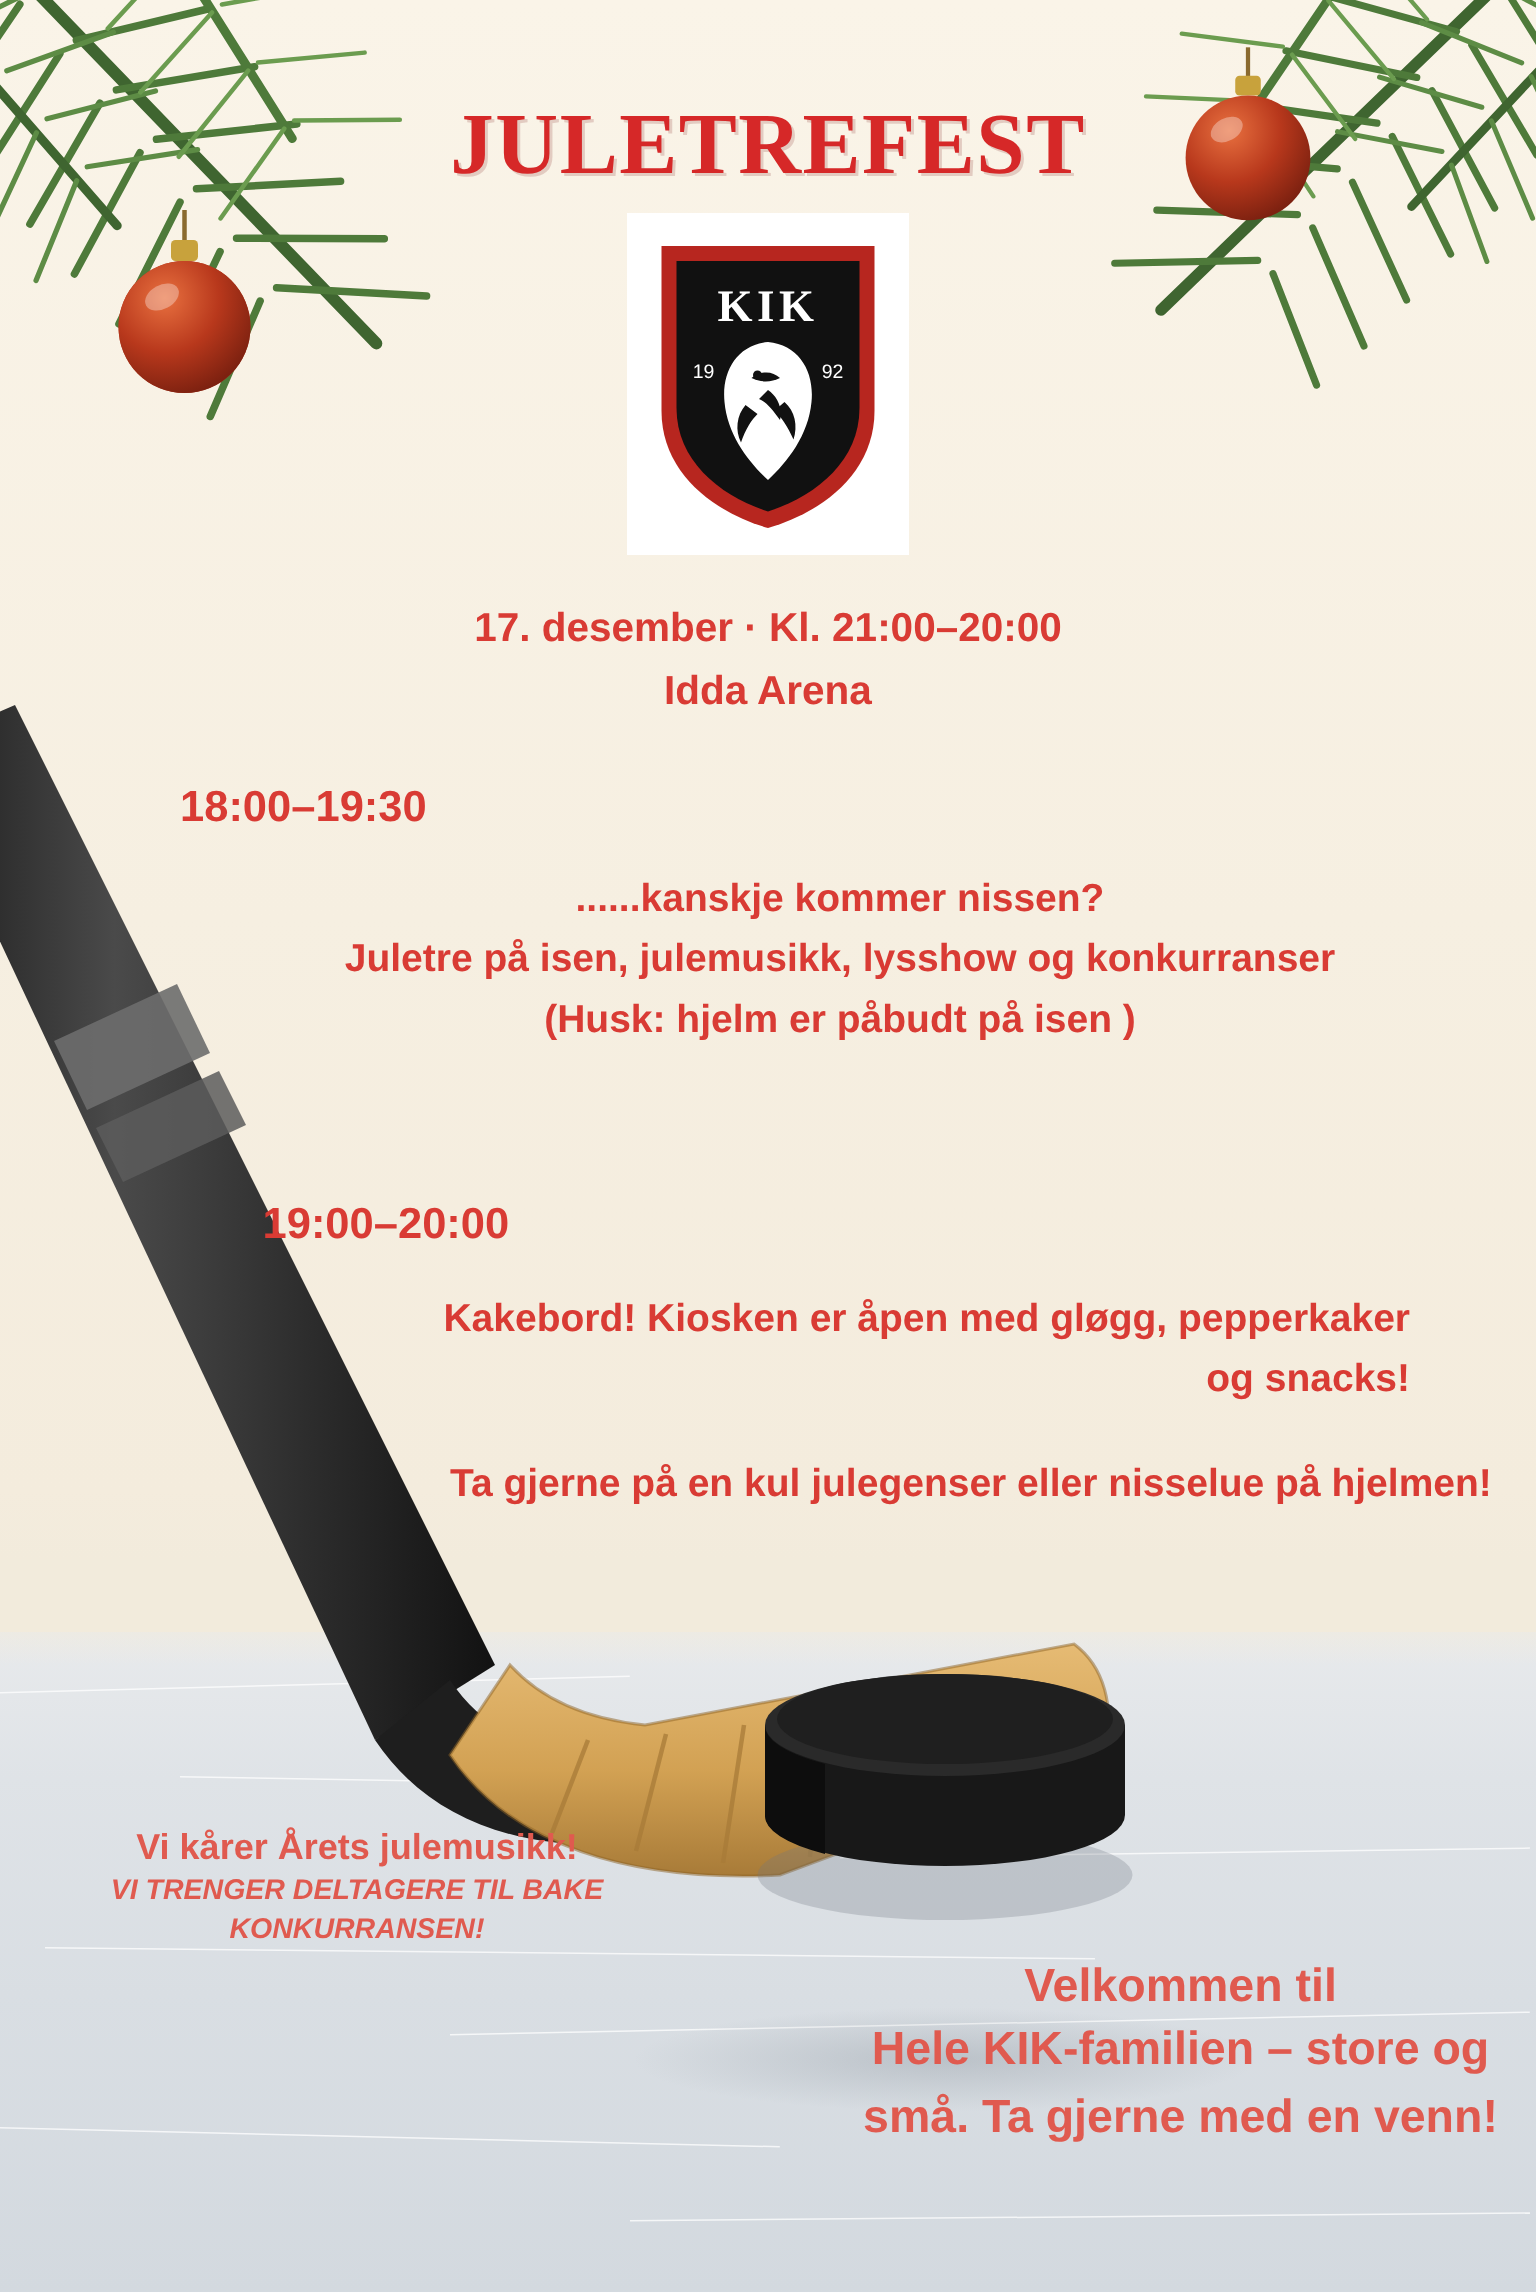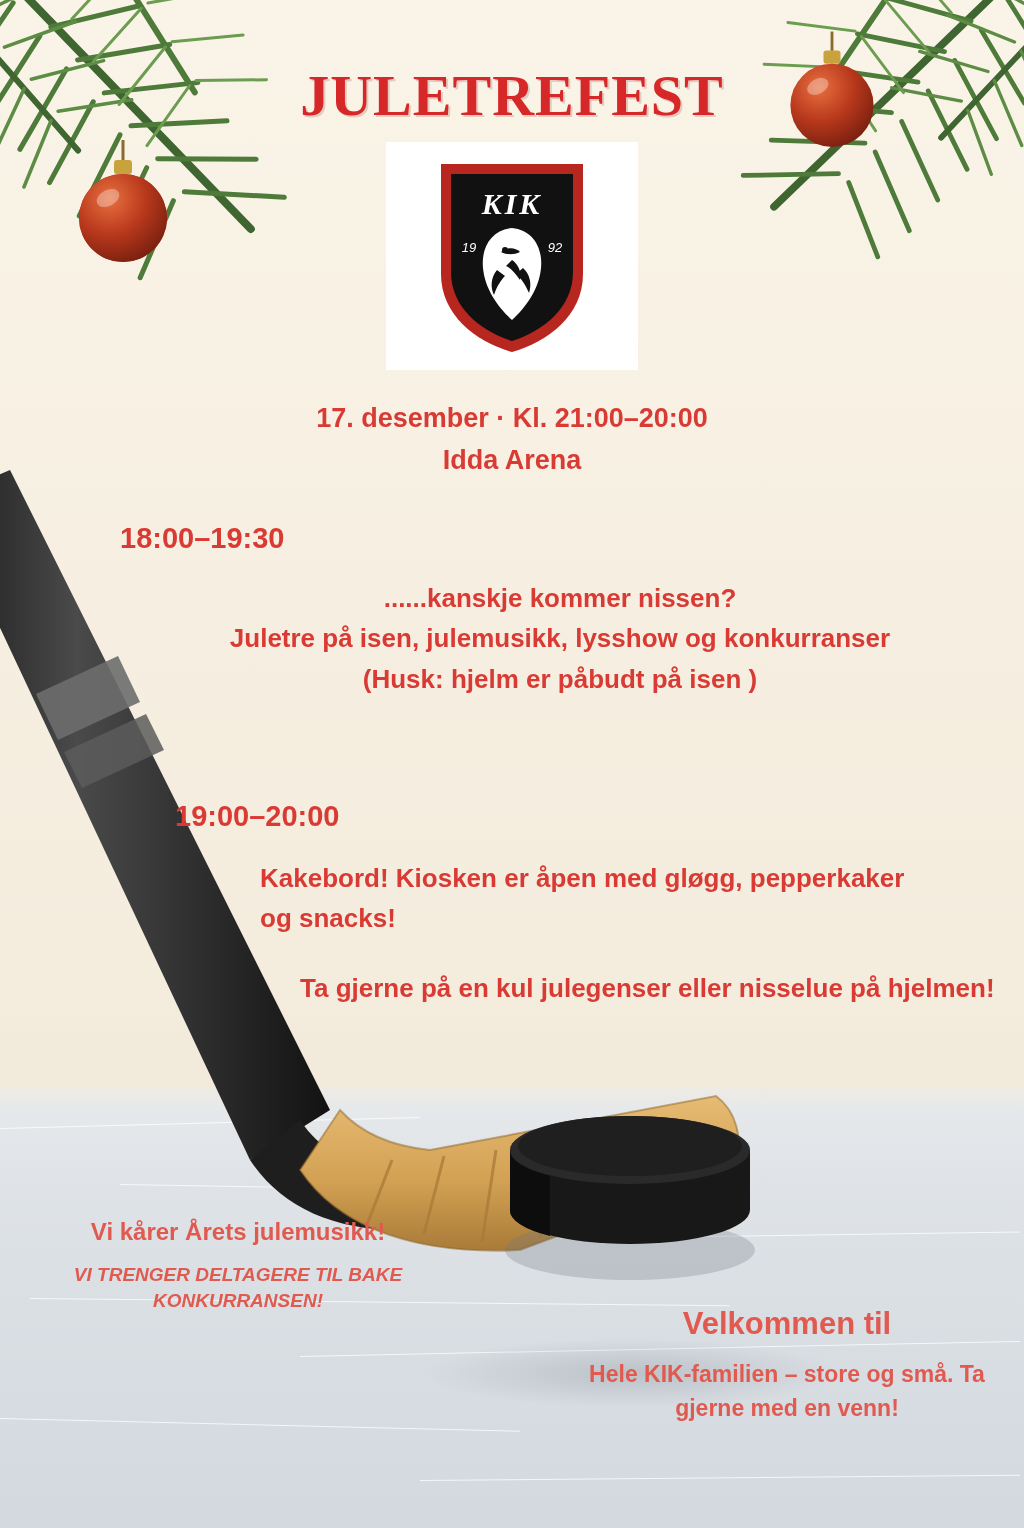--- a/index.html
+++ b/index.html
@@ -63,27 +63,26 @@
     letter-spacing: 1px;
     color: #d62828;
     text-shadow: 2px 2px 0 rgba(120,20,20,0.18);
   }
 
   .logo-box {
     position: absolute;
     top: 142px;
     left: 50%;
     transform: translateX(-50%);
-    width: 252px;
+    width: 188px;
     height: 228px;
     background: #ffffff;
     display: flex;
     align-items: center;
     justify-content: center;
-    font-style: italic;
   }
 
   .when {
     position: absolute;
     top: 398px;
     left: 0; right: 0;
     text-align: center;
     color: #d93b34;
     font-size: 27px;
     font-weight: bold;
@@ -95,48 +94,48 @@
   .slot-time { font-size: 29px; }
 
   .slot1-time { top: 522px; left: 120px; }
   .slot1-desc {
     top: 578px; left: 200px; width: 720px;
     text-align: center; font-size: 26px; line-height: 1.55;
   }
   .slot2-time { top: 800px; left: 175px; }
   .slot2-desc {
     top: 858px; left: 260px; width: 680px;
-    text-align: left; font-size: 26px; line-height: 1.55;
+    text-align: right; font-size: 26px; line-height: 1.55;
   }
   .dress {
     top: 968px; left: 300px; width: 710px;
     font-size: 26px; line-height: 1.55;
   }
 
   
   .bake {
     position: absolute;
     top: 1216px; left: 18px; width: 440px;
     text-align: center;
     color: #e05a4f;
     font-weight: bold;
   }
   .bake .l1 { font-size: 24px; line-height: 1.35; }
-  .bake .l2 { font-size: 19px; font-style: italic; line-height: 1.35; margin-top: 14px; }
+  .bake .l2 { font-size: 19px; font-style: italic; line-height: 1.35; margin-top: 0; }
   .bake .l3 { font-size: 23px; line-height: 1.45; margin-top: 12px; }
 
   .welcome {
     position: absolute;
     top: 1304px; right: 22px; width: 430px;
     text-align: center;
     color: #e05a4f;
     font-weight: bold;
   }
   .welcome .w1 { font-size: 31px; line-height: 1.3; }
-  .welcome .w2 { font-size: 23px; line-height: 1.45; margin-top: 14px; }
+  .welcome .w2 { font-size: 31px; line-height: 1.45; margin-top: 0; }
 
   
   .stick-wrap { position: absolute; left: 0; top: 470px; width: 800px; height: 790px; }
   .puck-wrap { position: absolute; left: 490px; top: 1090px; width: 300px; height: 200px; }
 </style>
 </head>
 <body>
 
 <div class="poster">
 

